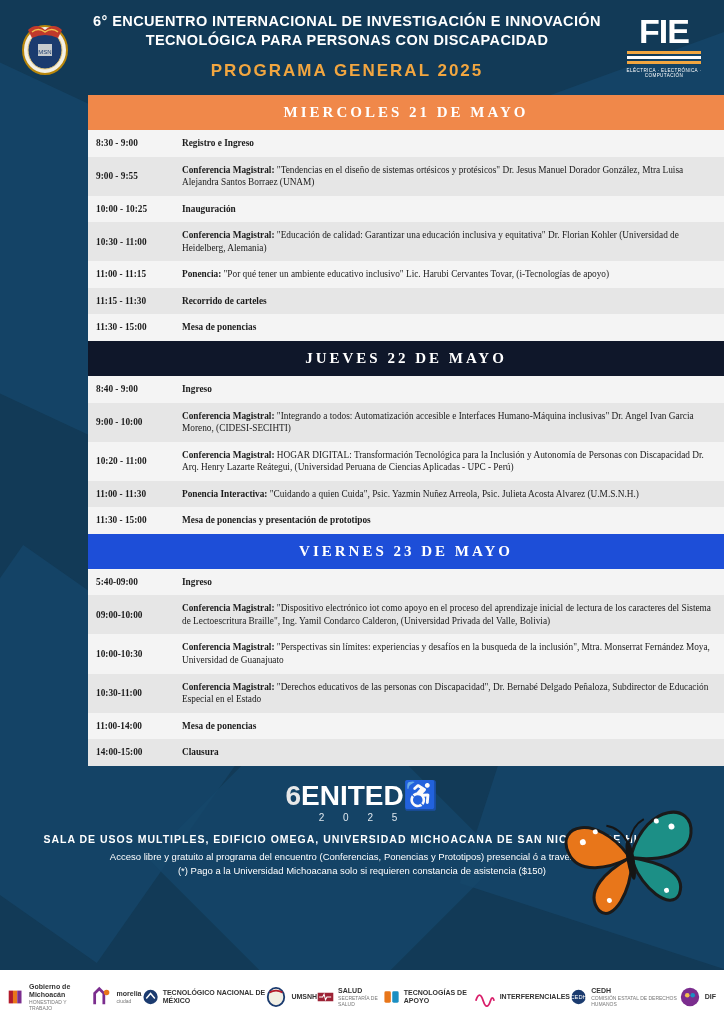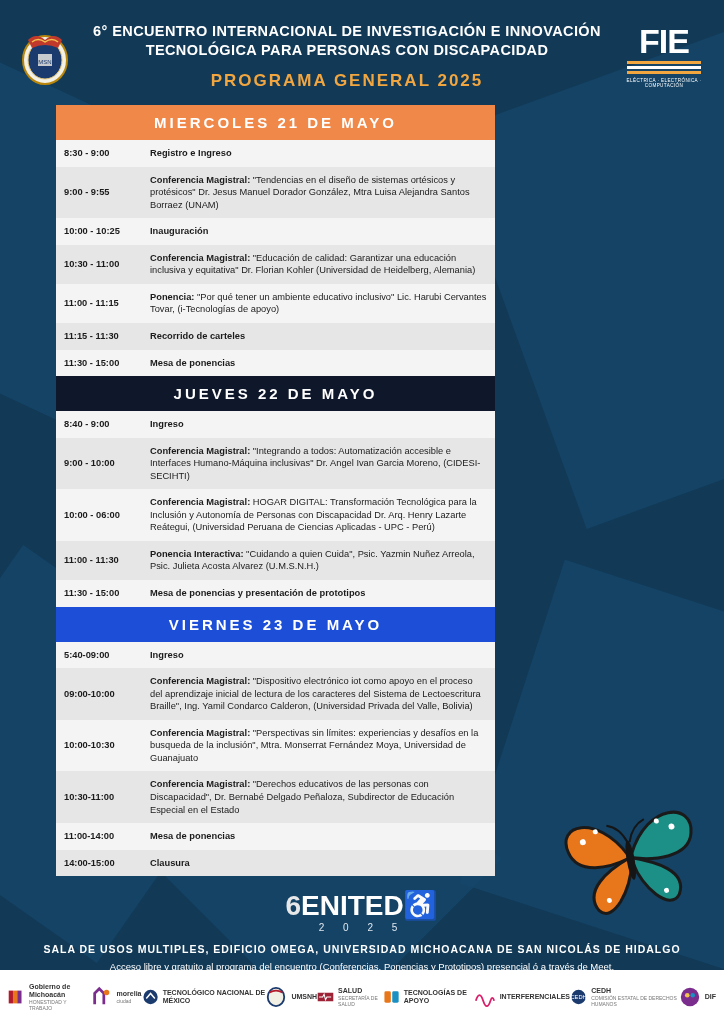--- a/index.html
+++ b/index.html
@@ -14,41 +14,41 @@
   
   .bg { position:absolute; inset:0; overflow:hidden; }
   .bg .poly { position:absolute; background:#16476b; opacity:.75; }
   .p1 { width:420px; height:300px; left:-120px; top:120px; transform:rotate(25deg); background:#10405f; }
   .p2 { width:360px; height:420px; right:-140px; top:60px; transform:rotate(-20deg); background:#0f3a58; }
   .p3 { width:300px; height:300px; left:-90px; bottom:120px; transform:rotate(35deg); background:#13496d; }
   .p4 { width:340px; height:340px; right:-120px; bottom:80px; transform:rotate(18deg); background:#0e3754; }
   .p5 { width:250px; height:250px; left:200px; bottom:40px; transform:rotate(45deg); background:#124465; opacity:.5;}
 
   
-  .header { position:relative; padding:22px 14px 6px 14px; display:flex; align-items:flex-start; gap:8px; }
+  .header { position:relative; padding:12px 14px 6px 14px; display:flex; align-items:flex-start; gap:8px; }
   .seal { width:62px; height:62px; flex:0 0 62px; position:relative; margin-top:4px;}
   .seal svg{ display:block; }
   .head-center { flex:1; text-align:center; padding:0 6px;}
   .head-title {
     color:#ffffff; font-weight:bold; font-size:14.5px; line-height:1.28;
     letter-spacing:.4px; text-transform:uppercase;
   }
   .head-sub {
     color:#f2a640; font-weight:bold; font-size:17px; letter-spacing:2px;
     margin-top:12px; text-transform:uppercase;
   }
   .fie-logo { width:92px; flex:0 0 92px; text-align:center; margin-top:2px;}
   .fie-word { font-size:34px; font-weight:bold; color:#ffffff; letter-spacing:-1px; line-height:1;}
   .fie-bars { margin:3px auto 4px auto; width:74px;}
   .fie-bars div{ height:3px; background:#f2a640; margin:2px 0; }
   .fie-bars div:nth-child(2){ background:#ffffff; }
   .fie-tag { font-size:4.6px; color:#ffffff; letter-spacing:.4px; }
 
   
-  .program { position:relative; margin:8px 88px 0 56px; width:439px; }
+  .program { position:relative; margin:8px 88px 0 88px; width:636px;font-family:Liberation Serif, serif; }
   .daybar {
     text-align:center; font-weight:bold; color:#ffffff; font-size:15px;
     letter-spacing:3px; padding:9px 0; text-transform:uppercase;
   }
   .day-1 { background:#f0884a; }
   .day-2 { background:#c9a227; }
   .day-3 { background:#1ba0b0; }
 
   table.sched { width:100%; border-collapse:collapse; background:#c4b5fd; }
   table.sched td { vertical-align:middle; padding:7px 8px; font-size:9.3px; color:#1b1b1b; line-height:1.35;}
@@ -157,21 +157,21 @@
     <tbody>
       <tr>
         <td class="time">8:40 - 9:00</td>
         <td><span class="lbl">Ingreso</span><span></span></td>
       </tr>
       <tr class="alt">
         <td class="time">9:00 - 10:00</td>
         <td><span class="lbl">Conferencia Magistral:</span><span> "Integrando a todos: Automatización accesible e Interfaces Humano-Máquina inclusivas" Dr. Angel Ivan Garcia Moreno, (CIDESI-SECIHTI)</span></td>
       </tr>
       <tr>
-        <td class="time">10:00 - 06:00</td>
+        <td class="time">10:20 - 11:00</td>
         <td><span class="lbl">Conferencia Magistral:</span><span> HOGAR DIGITAL: Transformación Tecnológica para la Inclusión y Autonomía de Personas con Discapacidad Dr. Arq. Henry Lazarte Reátegui, (Universidad Peruana de Ciencias Aplicadas - UPC - Perú)</span></td>
       </tr>
       <tr class="alt">
         <td class="time">11:00 - 11:30</td>
         <td><span class="lbl">Ponencia Interactiva:</span><span> "Cuidando a quien Cuida", Psic. Yazmin Nuñez Arreola, Psic.  Julieta Acosta Alvarez (U.M.S.N.H.)</span></td>
       </tr>
       <tr>
         <td class="time">11:30 - 15:00</td>
         <td><span class="lbl">Mesa de ponencias y presentación de prototipos</span><span></span></td>
       </tr>

